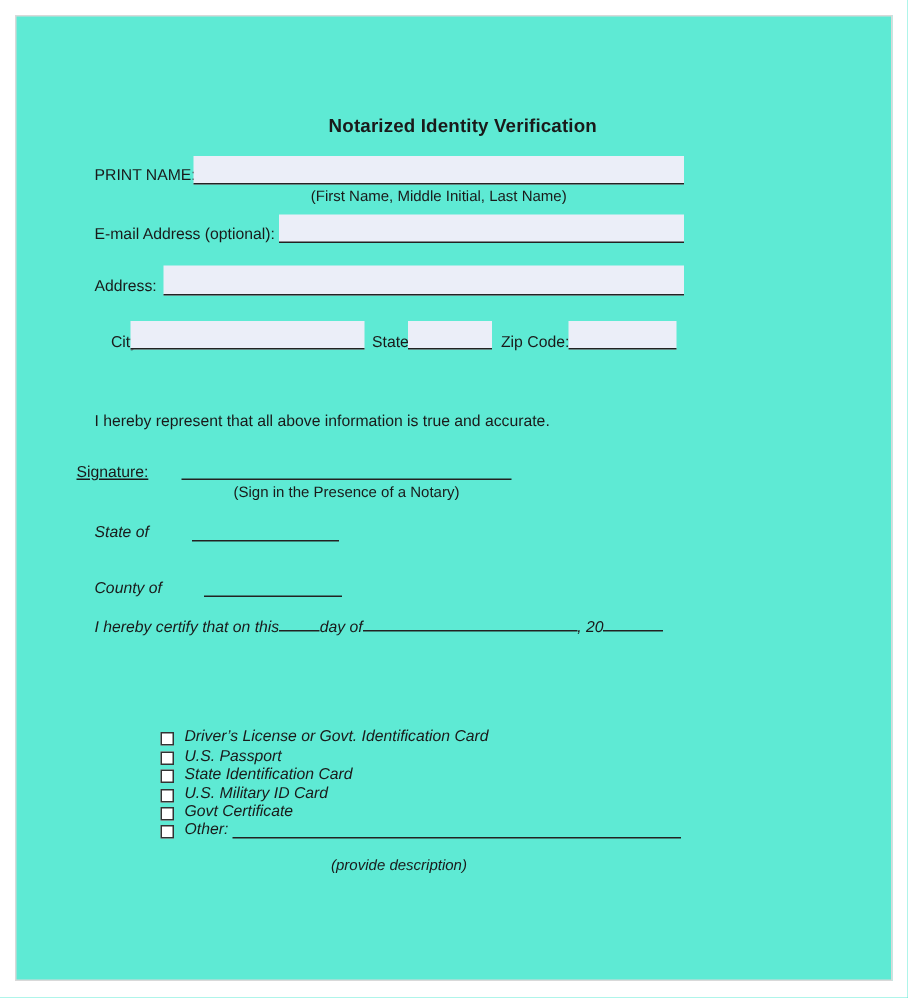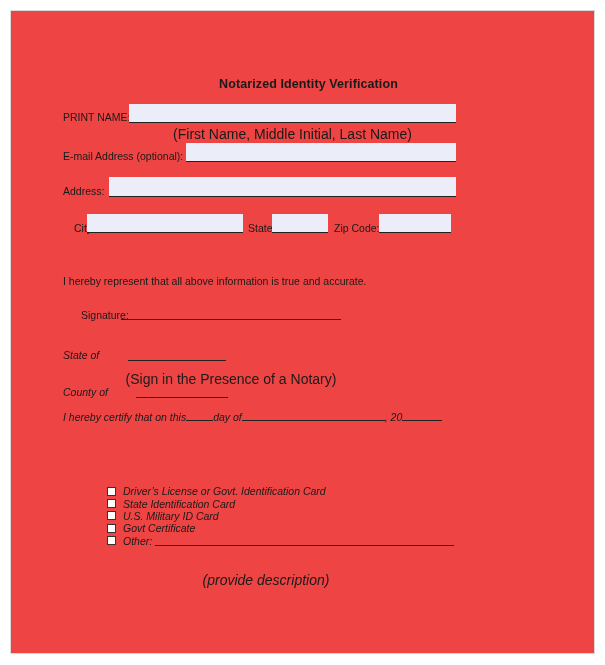--- a/index.html
+++ b/index.html
@@ -3,34 +3,34 @@
 <meta charset="utf-8">
 <style>
   html,body { margin:0; padding:0; }
   body {
     width:605px; height:665px; position:relative; background:#ffffff;
     font-family:"Liberation Sans", sans-serif; color:#1a1a1a;
     -webkit-font-smoothing:antialiased;
   }
   .page {
     position:absolute; left:10px; top:10px; width:583px; height:642px;
-    border:1px solid #d9d9d9; background:#ef4444;
+    border:1px solid #d9d9d9; background:#5eead4;
   }
   .abs { position:absolute; }
   .lbl { font-size:10.5px; white-space:nowrap; }
   .title { font-weight:bold; font-size:12.5px; text-align:center; width:100%; text-indent:12px; letter-spacing:0.1px; }
   .field { background:#ebeef8; border-bottom:1.6px solid #222222; box-sizing:border-box; }
   .line { border-bottom:1.6px solid #222222; }
-  .hint { font-size:14px; white-space:nowrap; }
+  .hint { font-size:10px; white-space:nowrap; }
   .center { text-align:center; }
   .it { font-style:italic; }
   .inline-line { display:inline-block; border-bottom:1.6px solid #222222; height:10px; vertical-align:baseline; }
   .para { font-size:10.5px; line-height:13px; }
   .cb-list { display:flex; flex-direction:column; }
-  .cb-row { display:flex; align-items:center; height:12.4px;padding-left:41px; }
+  .cb-row { display:flex; align-items:flex-end; height:12.4px;padding-left:41px; }
   .cb { width:9px; height:9px; border:1.2px solid #333333; background:#ffffff; margin-right:7px; flex:0 0 auto; box-sizing:border-box; }
   .cb-lbl { font-size:10.5px; font-style:italic; white-space:nowrap; }
   .other-line { border-bottom:1.6px solid #222222; height:9px; width:330px; margin-left:3px; }
 </style>
 </head>
 <body>
 
 <div class="page">
 
   <div class="abs title" style="top:66px; left:0;">Notarized Identity Verification</div>
@@ -47,39 +47,43 @@
 
   <div class="abs lbl" style="left:52px; top:211px;margin-left:11px;">City:</div>
   <div class="abs field lbl" style="left:76px; top:203px; width:156px; height:19px;"></div>
   <div class="abs lbl" style="left:237px; top:211px;">State:</div>
   <div class="abs field lbl" style="left:261px; top:203px; width:56px; height:19px;"></div>
   <div class="abs lbl" style="left:323px; top:211px;">Zip Code:</div>
   <div class="abs field lbl" style="left:368px; top:203px; width:72px; height:19px;"></div>
 
   <div class="abs lbl" style="left:52px; top:264px;">I hereby represent that all above information is true and accurate.</div>
 
-  <div class="abs lbl" style="left:70px; top:298px;">Signature:</div>
+  <div class="abs lbl" style="left:40px; top:298px;text-decoration:underline;">Signature:</div>
   <div class="abs line" style="left:110px; top:295px; width:220px; height:13px;"></div>
-  <div class="abs hint center" style="left:110px; top:312px; width:220px;margin-top:48px;">(Sign in the Presence of a Notary)</div>
+  <div class="abs hint center" style="left:110px; top:312px; width:220px;">(Sign in the Presence of a Notary)</div>
 
   <div class="abs lbl it" style="left:52px; top:338px;">State of</div>
   <div class="abs line" style="left:117px; top:336px; width:98px; height:13px;"></div>
 
   <div class="abs lbl it" style="left:52px; top:375px;">County of</div>
   <div class="abs line" style="left:125px; top:373px; width:92px; height:13px;"></div>
 
   <div class="abs lbl it" style="left:52px; top:399px;">
     <span>I hereby certify that on this</span><span class="inline-line" style="width:27px;"></span><span>day of</span><span class="inline-line" style="width:143px;"></span><span>, 20</span><span class="inline-line" style="width:40px;"></span>
   </div>
 
 
   <div class="abs cb-list" style="left:55px; top:474px; width:388px;">
     <div class="cb-row">
       <span class="cb"></span>
       <span class="cb-lbl">Driver’s License or Govt. Identification Card</span>
+    </div>
+    <div class="cb-row">
+      <span class="cb"></span>
+      <span class="cb-lbl">U.S. Passport</span>
     </div>
     <div class="cb-row">
       <span class="cb"></span>
       <span class="cb-lbl">State Identification Card</span>
     </div>
     <div class="cb-row">
       <span class="cb"></span>
       <span class="cb-lbl">U.S. Military ID Card</span>
     </div>
     <div class="cb-row">

